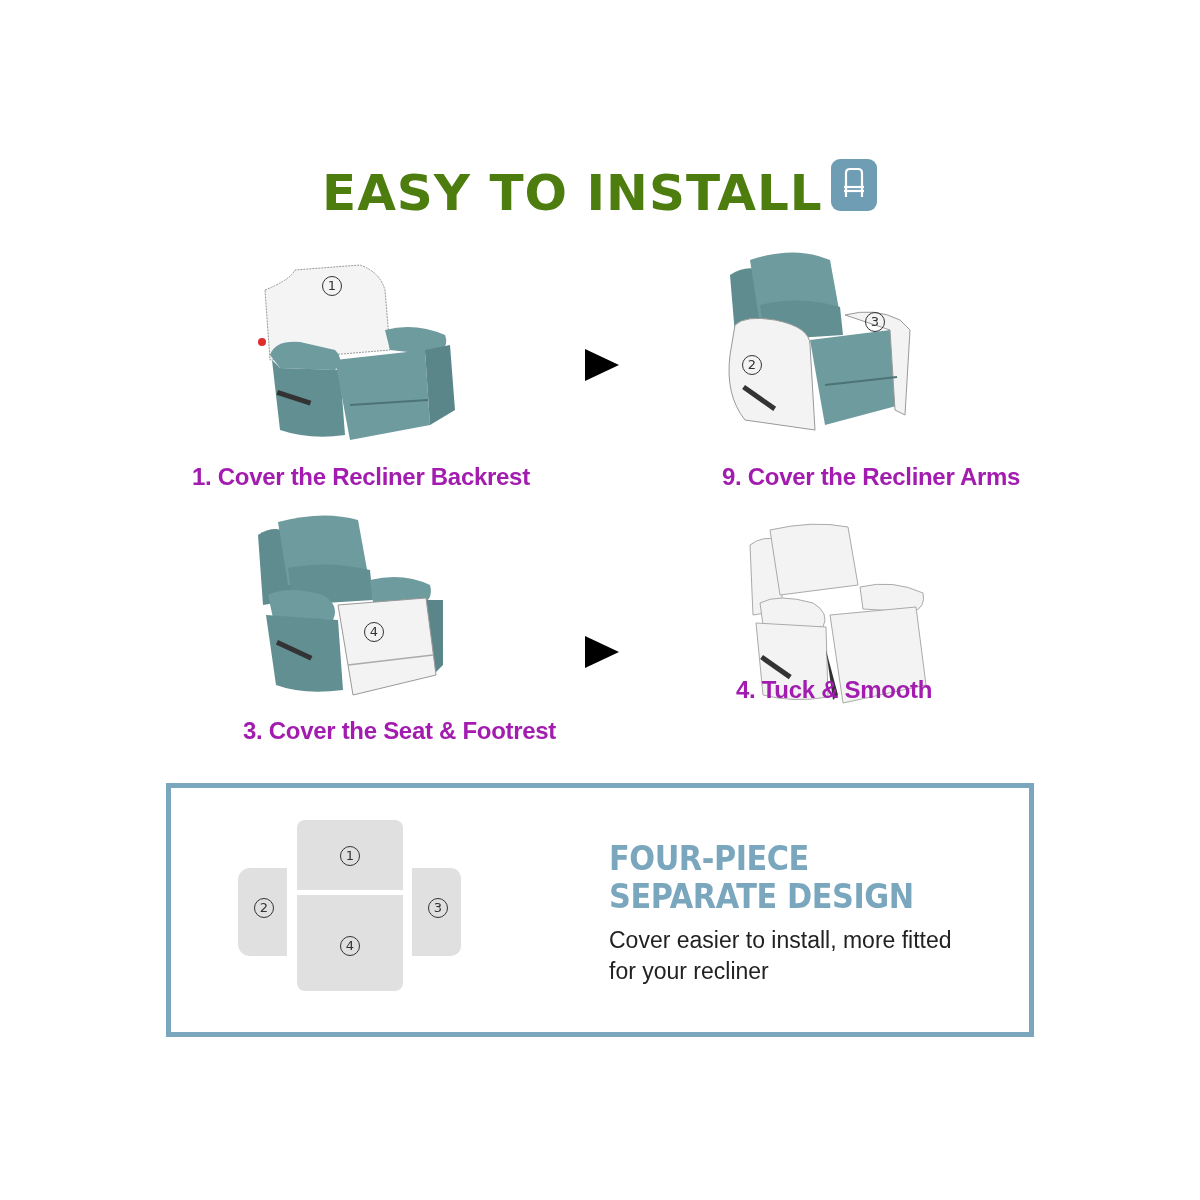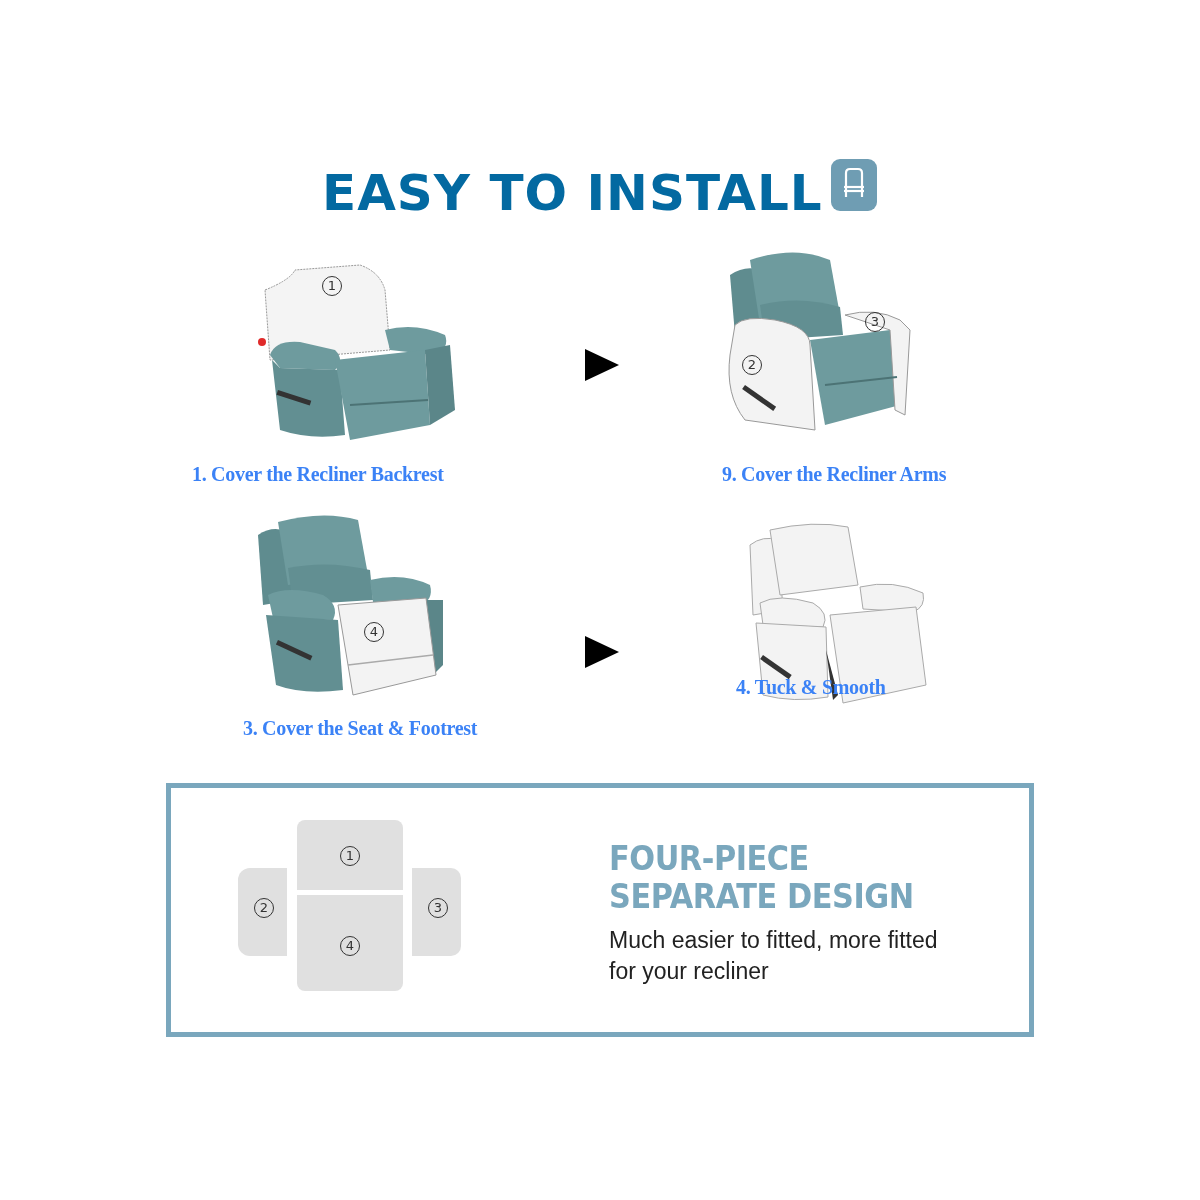--- a/index.html
+++ b/index.html
@@ -1,21 +1,21 @@
 <!DOCTYPE html>
 <html><head>
 <meta charset="utf-8">
 <style>
   html, body { margin:0; padding:0; background:#ffffff; }
   body { width:1200px; height:1200px; position:relative; overflow:hidden; font-family:"Liberation Sans", sans-serif; }
-  .title { position:absolute; left:322px; top:163px; font-family:"DejaVu Sans", sans-serif; font-weight:bold; font-size:50px; color:#0369a1; letter-spacing:1px; white-space:nowrap; line-height:60px; }
+  .title { position:absolute; left:322px; top:163px; font-family:"DejaVu Sans", sans-serif; font-weight:bold; font-size:50px; color:#4d7c0f; letter-spacing:1px; white-space:nowrap; line-height:60px; }
   .title-icon { position:absolute; left:831px; top:159px; width:46px; height:52px; background:#6f9db3; border-radius:9px; }
   .chair { position:absolute; }
   .arrow { position:absolute; width:0; height:0; border-top:16px solid transparent; border-bottom:16px solid transparent; border-left:34px solid #000; }
-  .step-label { position:absolute; font-family:Liberation Serif, serif; font-weight:bold; font-size:20px; color:#3b82f6; white-space:nowrap; letter-spacing:-0.3px; }
+  .step-label { position:absolute; font-family:Liberation Sans, sans-serif; font-weight:bold; font-size:24px; color:#a21caf; white-space:nowrap; letter-spacing:-0.3px; }
   .panel { position:absolute; left:166px; top:783px; width:858px; height:244px; border:5px solid #7aa7bd; background:#fff; }
   .piece { position:absolute; background:#e0e0e0; }
   .circnum { position:absolute; width:18px; height:18px; border:1.5px solid #333; border-radius:50%; font-size:13px; line-height:18px; text-align:center; color:#333; font-family:"DejaVu Sans", sans-serif; }
   .feat-title { position:absolute; left:438px; top:52px; font-family:"DejaVu Sans", sans-serif; font-weight:bold; font-size:33px; line-height:38px; color:#7aa7bd; letter-spacing:-0.5px; white-space:nowrap; transform:scaleX(0.92); transform-origin:left top; }
   .feat-desc { position:absolute; left:438px; top:137px; font-family:"Liberation Sans", sans-serif; font-size:23px; line-height:31px; color:#222; width:360px; }
 </style>
 </head>
 <body>
 
 <div class="title">EASY TO INSTALL</div>
@@ -103,14 +103,14 @@
   <div class="piece" style="left:241px;top:80px;width:49px;height:88px;border-radius:0 10px 10px 0;"></div>
   <div class="circnum" style="left:169px;top:58px;">1</div>
   <div class="circnum" style="left:83px;top:110px;">2</div>
   <div class="circnum" style="left:257px;top:110px;">3</div>
   <div class="circnum" style="left:169px;top:148px;">4</div>
 
   <div class="feat-title">
     <div>FOUR-PIECE</div>
     <div>SEPARATE DESIGN</div>
   </div>
-  <div class="feat-desc">Much easier to fitted, more fitted for your recliner</div>
+  <div class="feat-desc">Cover easier to install, more fitted for your recliner</div>
 </div>
 
 </body></html>

